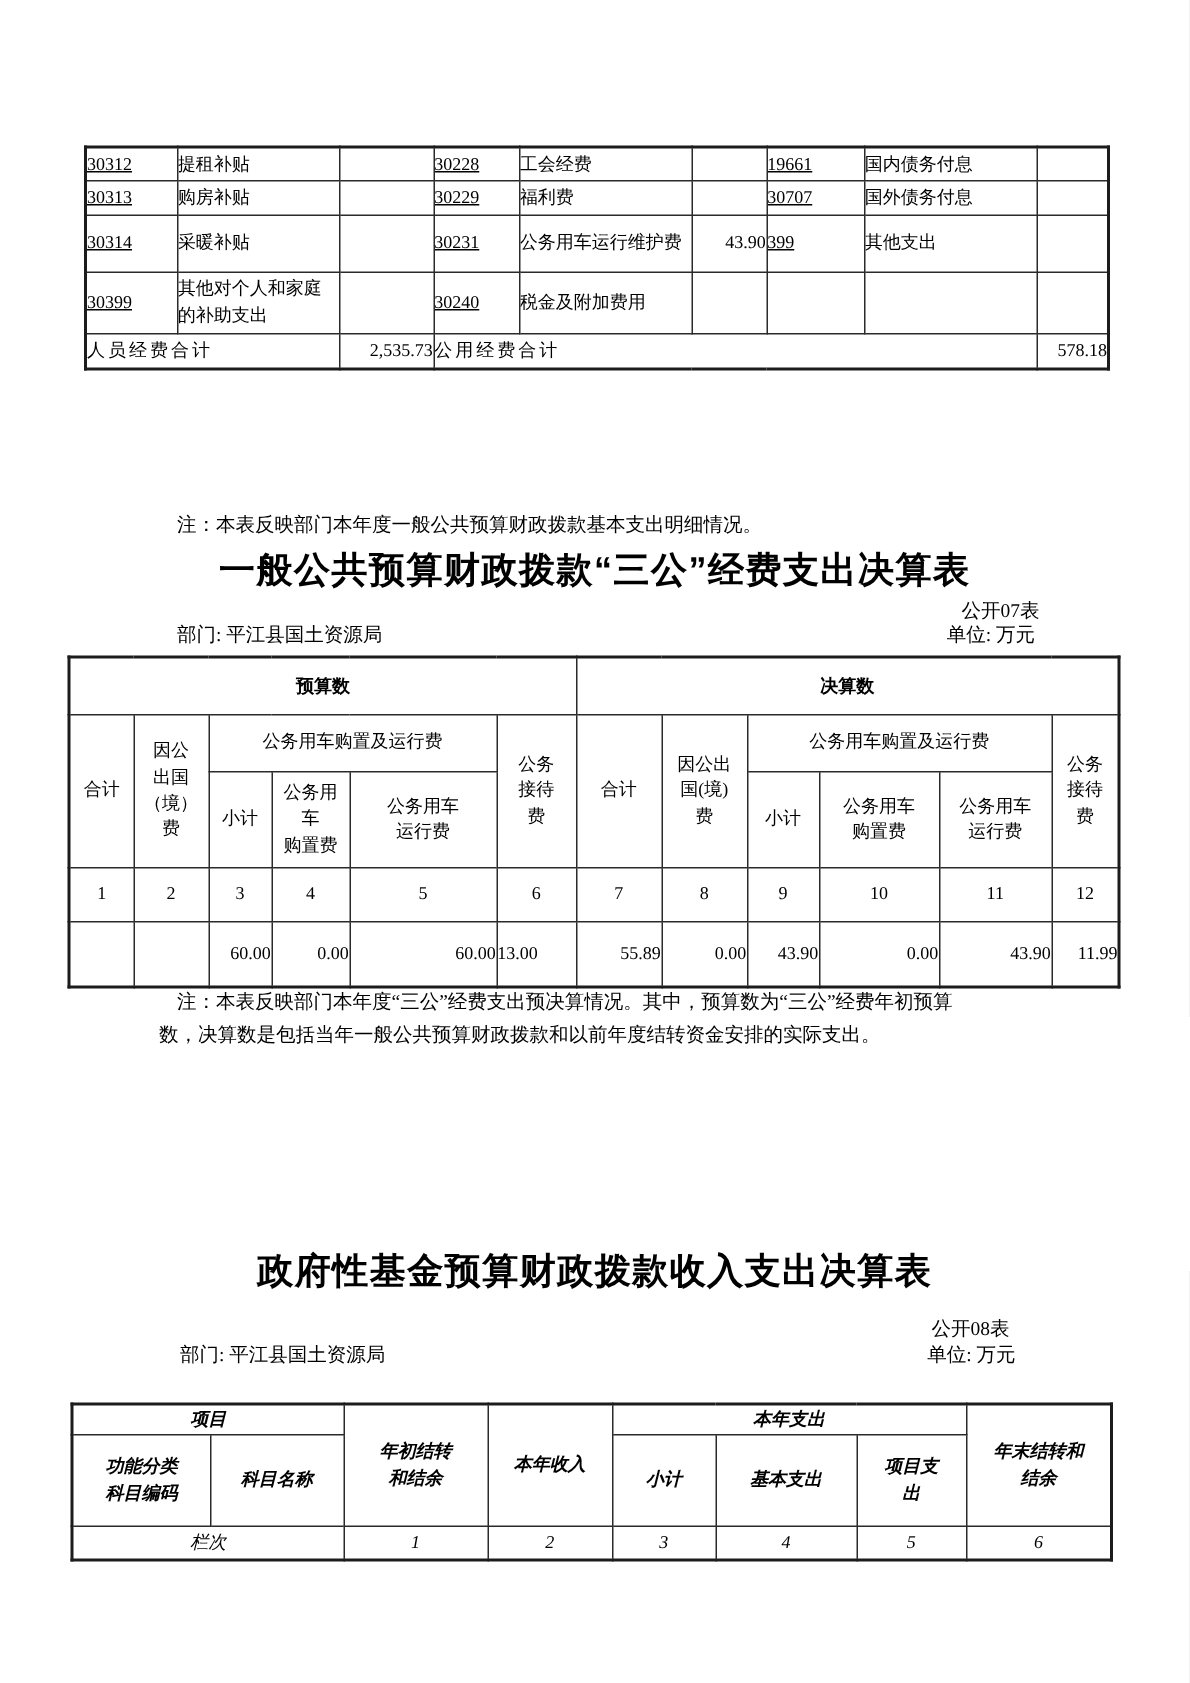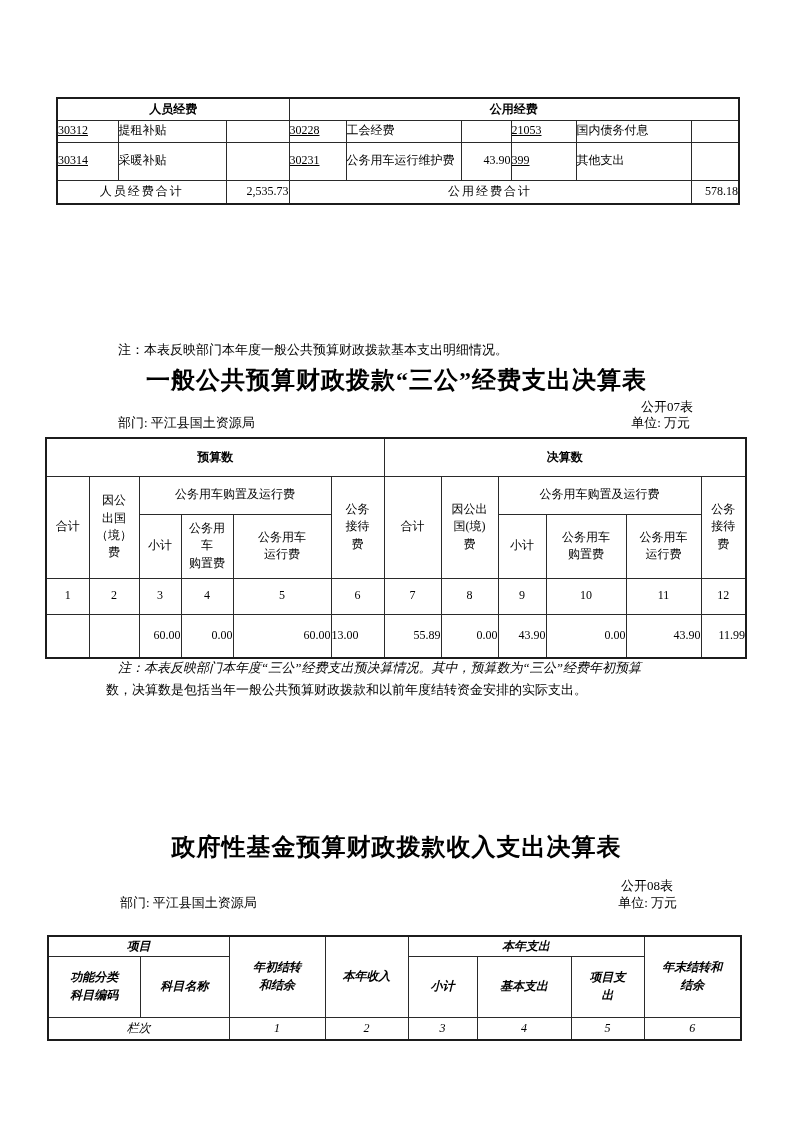--- a/index.html
+++ b/index.html
@@ -18,26 +18,26 @@
   }
   .hdr{
     font-family:"Liberation Sans","DejaVu Sans",sans-serif;
     font-weight:bold;font-size:13px;text-align:center;
   }
   .code{text-align:left;padding-left:7px;text-decoration:underline;}
   .name{text-align:left;padding:2px 5px 2px 8px;}
   .val{text-align:right;padding-right:4px;}
   .ctr{text-align:center;}
   .pre{white-space:pre-line;text-align:center;line-height:1.5;}
-  .total-label{text-align:center;letter-spacing:2px;margin-top:47px;}
+  .total-label{text-align:left;letter-spacing:2px;margin-top:47px;}
   .num-top{vertical-align:top;text-align:right;padding:4px 5px 0 0;margin-top:44px;}
   .num-bottom{vertical-align:bottom;text-align:left;padding:0 0 4px 10px;}
   .title{
     position:absolute;left:0;width:100%;text-align:center;
-    font-family:Liberation Serif, serif;
+    font-family:Liberation Sans, sans-serif;
     font-weight:bold;font-size:24px;letter-spacing:1px;
   }
   .meta{position:absolute;font-size:13px;white-space:nowrap;}
   .note{position:absolute;font-size:13px;line-height:22px;white-space:nowrap;}
 </style>
 </head>
 <body>
 
 <div class="page">
 
@@ -47,44 +47,62 @@
         <col style="width:108px">
         <col style="width:63px">
       <col style="width:57px">
         <col style="width:115px">
         <col style="width:50px">
       <col style="width:65px">
         <col style="width:115px">
         <col style="width:48px">
     </colgroup>
     <tbody>
-        <tr style="height:22px">
-      <td colspan="3" class="hdr">人员经费</td>
-      <td colspan="6" class="hdr">公用经费</td>
-    </tr>
     <tr style="height:22px">
       <td class="code">30312</td>
       <td class="name">提租补贴</td>
       <td class="val"></td>
       <td class="code">30228</td>
       <td class="name">工会经费</td>
       <td class="val"></td>
-      <td class="code">21053</td>
+      <td class="code">19661</td>
       <td class="name">国内债务付息</td>
+      <td class="val"></td>
+    </tr>
+    <tr style="height:23px">
+      <td class="code">30313</td>
+      <td class="name">购房补贴</td>
+      <td class="val"></td>
+      <td class="code">30229</td>
+      <td class="name">福利费</td>
+      <td class="val"></td>
+      <td class="code">30707</td>
+      <td class="name">国外债务付息</td>
       <td class="val"></td>
     </tr>
     <tr style="height:38px">
       <td class="code">30314</td>
       <td class="name">采暖补贴</td>
       <td class="val"></td>
       <td class="code">30231</td>
       <td class="name">公务用车运行维护费</td>
       <td class="val">43.90</td>
       <td class="code">399</td>
       <td class="name">其他支出</td>
+      <td class="val"></td>
+    </tr>
+    <tr style="height:41px">
+      <td class="code">30399</td>
+      <td class="name">其他对个人和家庭的补助支出</td>
+      <td class="val"></td>
+      <td class="code">30240</td>
+      <td class="name">税金及附加费用</td>
+      <td class="val"></td>
+      <td class="code"></td>
+      <td class="name"></td>
       <td class="val"></td>
     </tr>
     <tr style="height:24px">
       <td colspan="2" class="total-label">人员经费合计</td>
       <td class="val">2,535.73</td>
       <td colspan="5" class="total-label">公用经费合计</td>
       <td class="val">578.18</td>
     </tr>
   </tbody>
     </table>
@@ -173,21 +191,21 @@
       <td class="num-top">0.00</td>
       <td class="num-top">43.90</td>
       <td class="num-top">0.00</td>
       <td class="num-top">43.90</td>
       <td class="num-top">11.99</td>
     </tr>
   </tbody>
     </table>
 
   <div class="note" style="left:106px;top:657px;">
-    <div style="margin-left:12px;font-style:italic;">注：本表反映部门本年度“三公”经费支出预决算情况。其中，预算数为“三公”经费年初预算</div>
+    <div style="margin-left:12px;">注：本表反映部门本年度“三公”经费支出预决算情况。其中，预算数为“三公”经费年初预算</div>
     <div>数，决算数是包括当年一般公共预算财政拨款和以前年度结转资金安排的实际支出。</div>
   </div>
 
   <div class="title" style="top:831px;">政府性基金预算财政拨款收入支出决算表</div>
   <div class="meta" style="top:877px;right:120px;">公开08表</div>
   <div class="meta" style="top:894px;left:120px;">部门: 平江县国土资源局</div>
   <div class="meta" style="top:894px;right:116px;">单位: 万元</div>
 
   <table class="t" style="left:47px;top:935px;width:693px;font-style:italic;">
     <colgroup>

